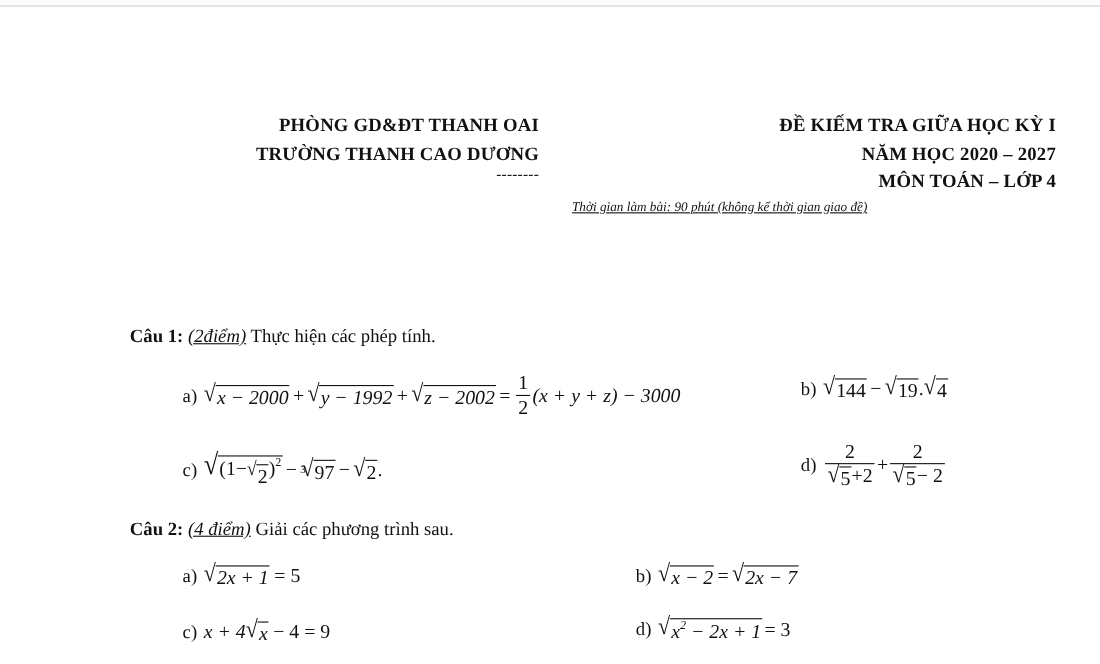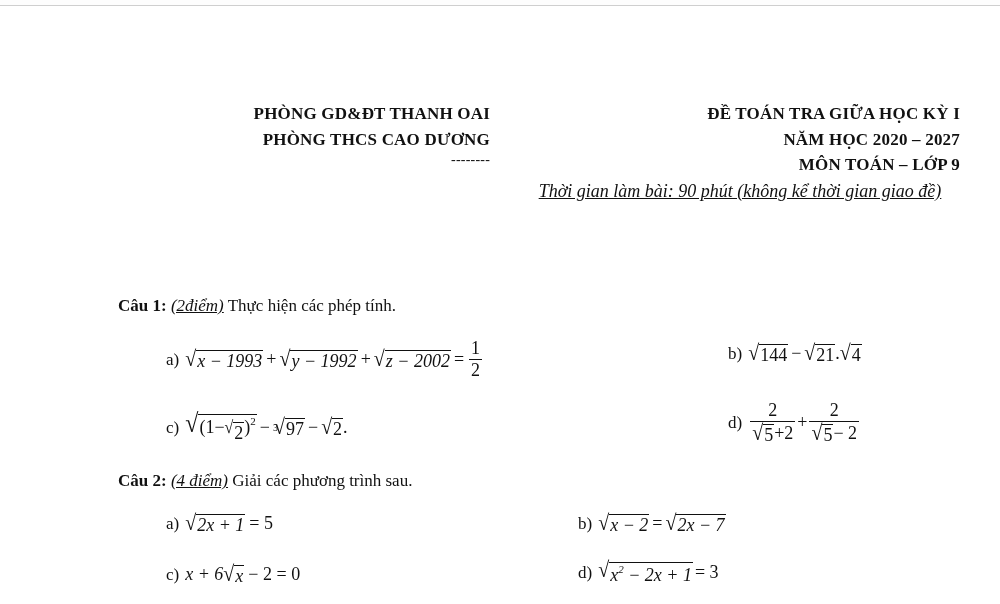--- a/index.html
+++ b/index.html
@@ -3,21 +3,21 @@
   <meta charset="utf-8">
   <style>
     * { margin: 0; padding: 0; box-sizing: border-box; }
     html, body { width: 1000px; height: 604px; overflow: hidden; background: #ffffff; }
     body { position: relative; font-family: "Liberation Serif", "DejaVu Serif", serif; color: #111; }
     .topbar { position: absolute; left: 0; top: 0; width: 1000px; height: 6px; background: #fdfdfd; border-bottom: 1px solid #cfcfcf; }
     .abs { position: absolute; white-space: nowrap; }
     .hdr { font-weight: bold; font-size: 17px; letter-spacing: 0.2px; text-align: right; }
     .hdr-left { left: 160px; width: 330px; }
     .hdr-right { left: 520px; width: 440px; }
-    .italic-u { font-style: italic; text-decoration: underline; font-size: 18px; text-align: center; }
+    .italic-u { font-style: italic; text-decoration: underline; font-size: 12px; }
     .q { font-size: 17px; }
     .q b { font-weight: bold; margin-top: 45px; }
     .q i { font-style: italic; text-decoration: underline; }
     .m { font-family: "Liberation Serif", serif; font-size: 18px; display: inline-flex; align-items: center; }
     .mv { font-style: italic; }
     .lbl { font-size: 17px; margin-right: 6px; }
     .sqrt { display: inline-flex; align-items: stretch; }
     .sqrt .rad { font-size: 20px; line-height: 1; transform: scaleY(1.1); margin-right: 0px; }
     .sqrt .body { border-top: 1.3px solid #111; padding: 0 1px; line-height: 1.15; margin-top: 2px; }
     .op { margin: 0 3px; }
@@ -26,67 +26,68 @@
     .frac .den { line-height: 1.2; padding: 0 2px; }
     sup.s { font-size: 11px; vertical-align: 8px; }
     .idx { font-size: 10px; vertical-align: 9px; margin-right: -4px; }
   </style>
 </head>
 <body>
 
 <div class="topbar"></div>
 
 <div class="abs hdr hdr-left" style="top:104px;">PHÒNG GD&amp;ĐT THANH OAI</div>
-<div class="abs hdr hdr-left" style="top:130px;">PHÒNG THCS CAO DƯƠNG</div>
+<div class="abs hdr hdr-left" style="top:130px;">TRƯỜNG THANH CAO DƯƠNG</div>
 <div class="abs hdr hdr-left" style="top:152px; font-weight:normal; font-size:14px;">--------</div>
 
-<div class="abs hdr hdr-right" style="top:104px;">ĐỀ TOÁN TRA GIỮA HỌC KỲ I</div>
+<div class="abs hdr hdr-right" style="top:104px;">ĐỀ KIẾM TRA GIỮA HỌC KỲ I</div>
 <div class="abs hdr hdr-right" style="top:130px;">NĂM HỌC 2020 – 2027</div>
-<div class="abs hdr hdr-right" style="top:155px;">MÔN TOÁN – LỚP 9</div>
+<div class="abs hdr hdr-right" style="top:155px;">MÔN TOÁN – LỚP 4</div>
 <div class="abs italic-u hdr-right" style="top:181px;">Thời gian làm bài: 90 phút (không kể thời gian giao đề)</div>
 
 <div class="abs q" style="left:118px; top:296px;">
   <b>Câu 1:</b>
   <i>(2điểm)</i>
   <span>Thực hiện các phép tính.</span>
 </div>
 
 <div class="abs m" style="left:166px; top:338px;">
   <span class="lbl">a)</span>
   <span class="sqrt">
       <span class="rad">√</span>
-      <span class="body mv">x − 1993</span>
+      <span class="body mv">x − 2000</span>
     </span>
   <span class="op">+</span>
   <span class="sqrt">
       <span class="rad">√</span>
       <span class="body mv">y − 1992</span>
     </span>
   <span class="op">+</span>
   <span class="sqrt">
       <span class="rad">√</span>
       <span class="body mv">z − 2002</span>
     </span>
   <span class="op">=</span>
   <span class="frac">
       <span class="num">1</span>
       <span class="den">2</span>
     </span>
+  <span class="mv">(x + y + z) − 3000</span>
 </div>
 
 <div class="abs m" style="left:728px; top:342px;">
   <span class="lbl">b)</span>
   <span class="sqrt">
       <span class="rad">√</span>
       <span class="body">144</span>
     </span>
   <span class="op">−</span>
   <span class="sqrt">
       <span class="rad">√</span>
-      <span class="body">21</span>
+      <span class="body">19</span>
     </span>
   <span>.</span>
   <span class="sqrt">
       <span class="rad">√</span>
       <span class="body">4</span>
     </span>
 </div>
 
 <div class="abs m" style="left:166px; top:412px;">
   <span class="lbl">c)</span>
@@ -155,26 +156,26 @@
     </span>
   <span class="op">=</span>
   <span class="sqrt">
       <span class="rad">√</span>
       <span class="body mv">2x − 7</span>
     </span>
 </div>
 
 <div class="abs m" style="left:166px; top:563px;">
   <span class="lbl">c)</span>
-  <span class="mv">x + 6</span>
+  <span class="mv">x + 4</span>
   <span class="sqrt">
       <span class="rad">√</span>
       <span class="body mv">x</span>
     </span>
-  <span style="margin-left:4px;">− 2 = 0</span>
+  <span style="margin-left:4px;">− 4 = 9</span>
 </div>
 
 <div class="abs m" style="left:578px; top:560px;">
   <span class="lbl">d)</span>
   <span class="sqrt">
       <span class="rad">√</span>
       <span class="body mv"><span>x</span><sup class="s">2</sup><span> − 2x + 1</span></span>
     </span>
   <span style="margin-left:2px;">= 3</span>
 </div>

